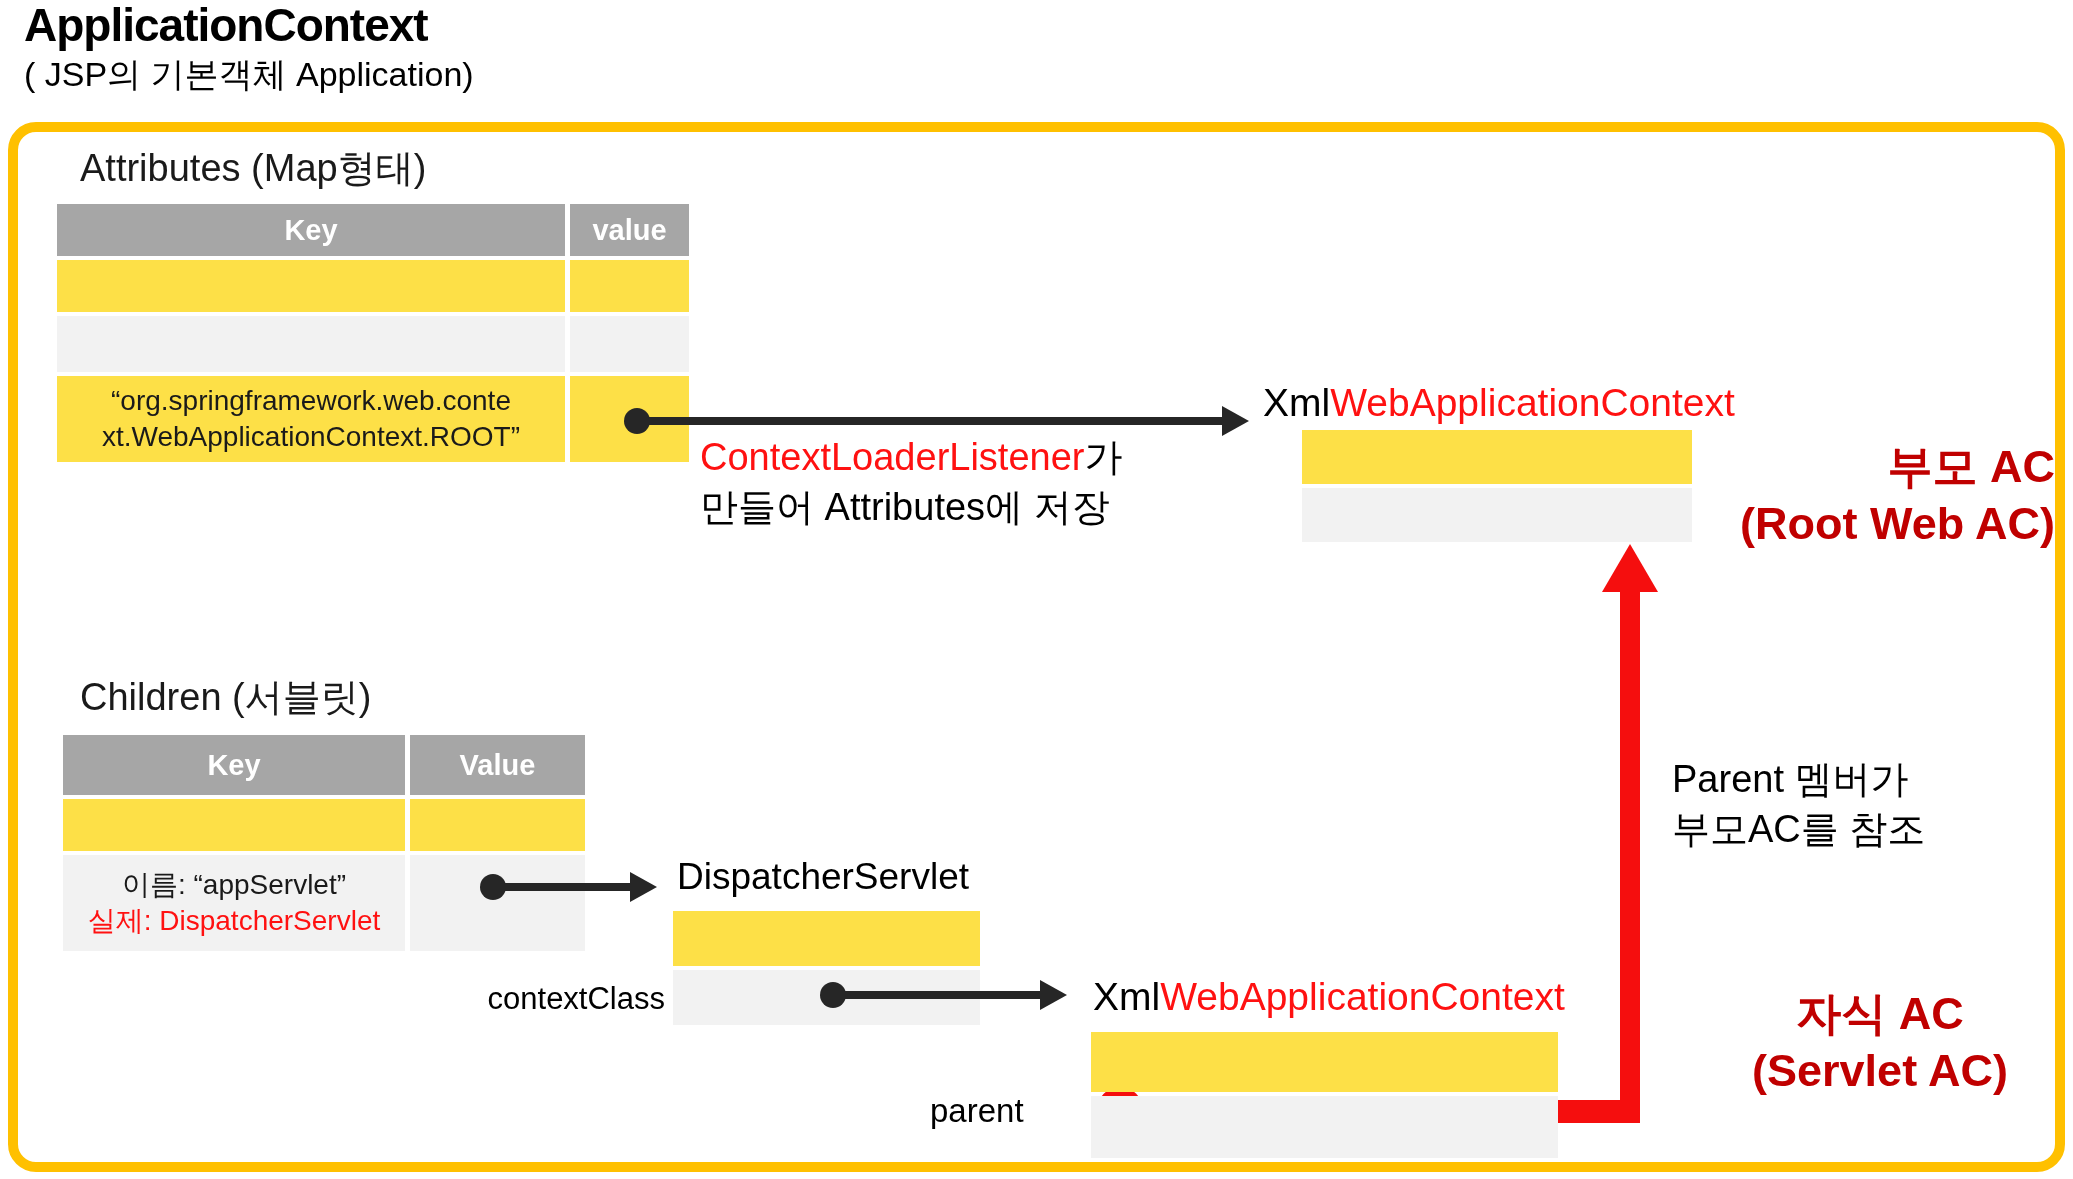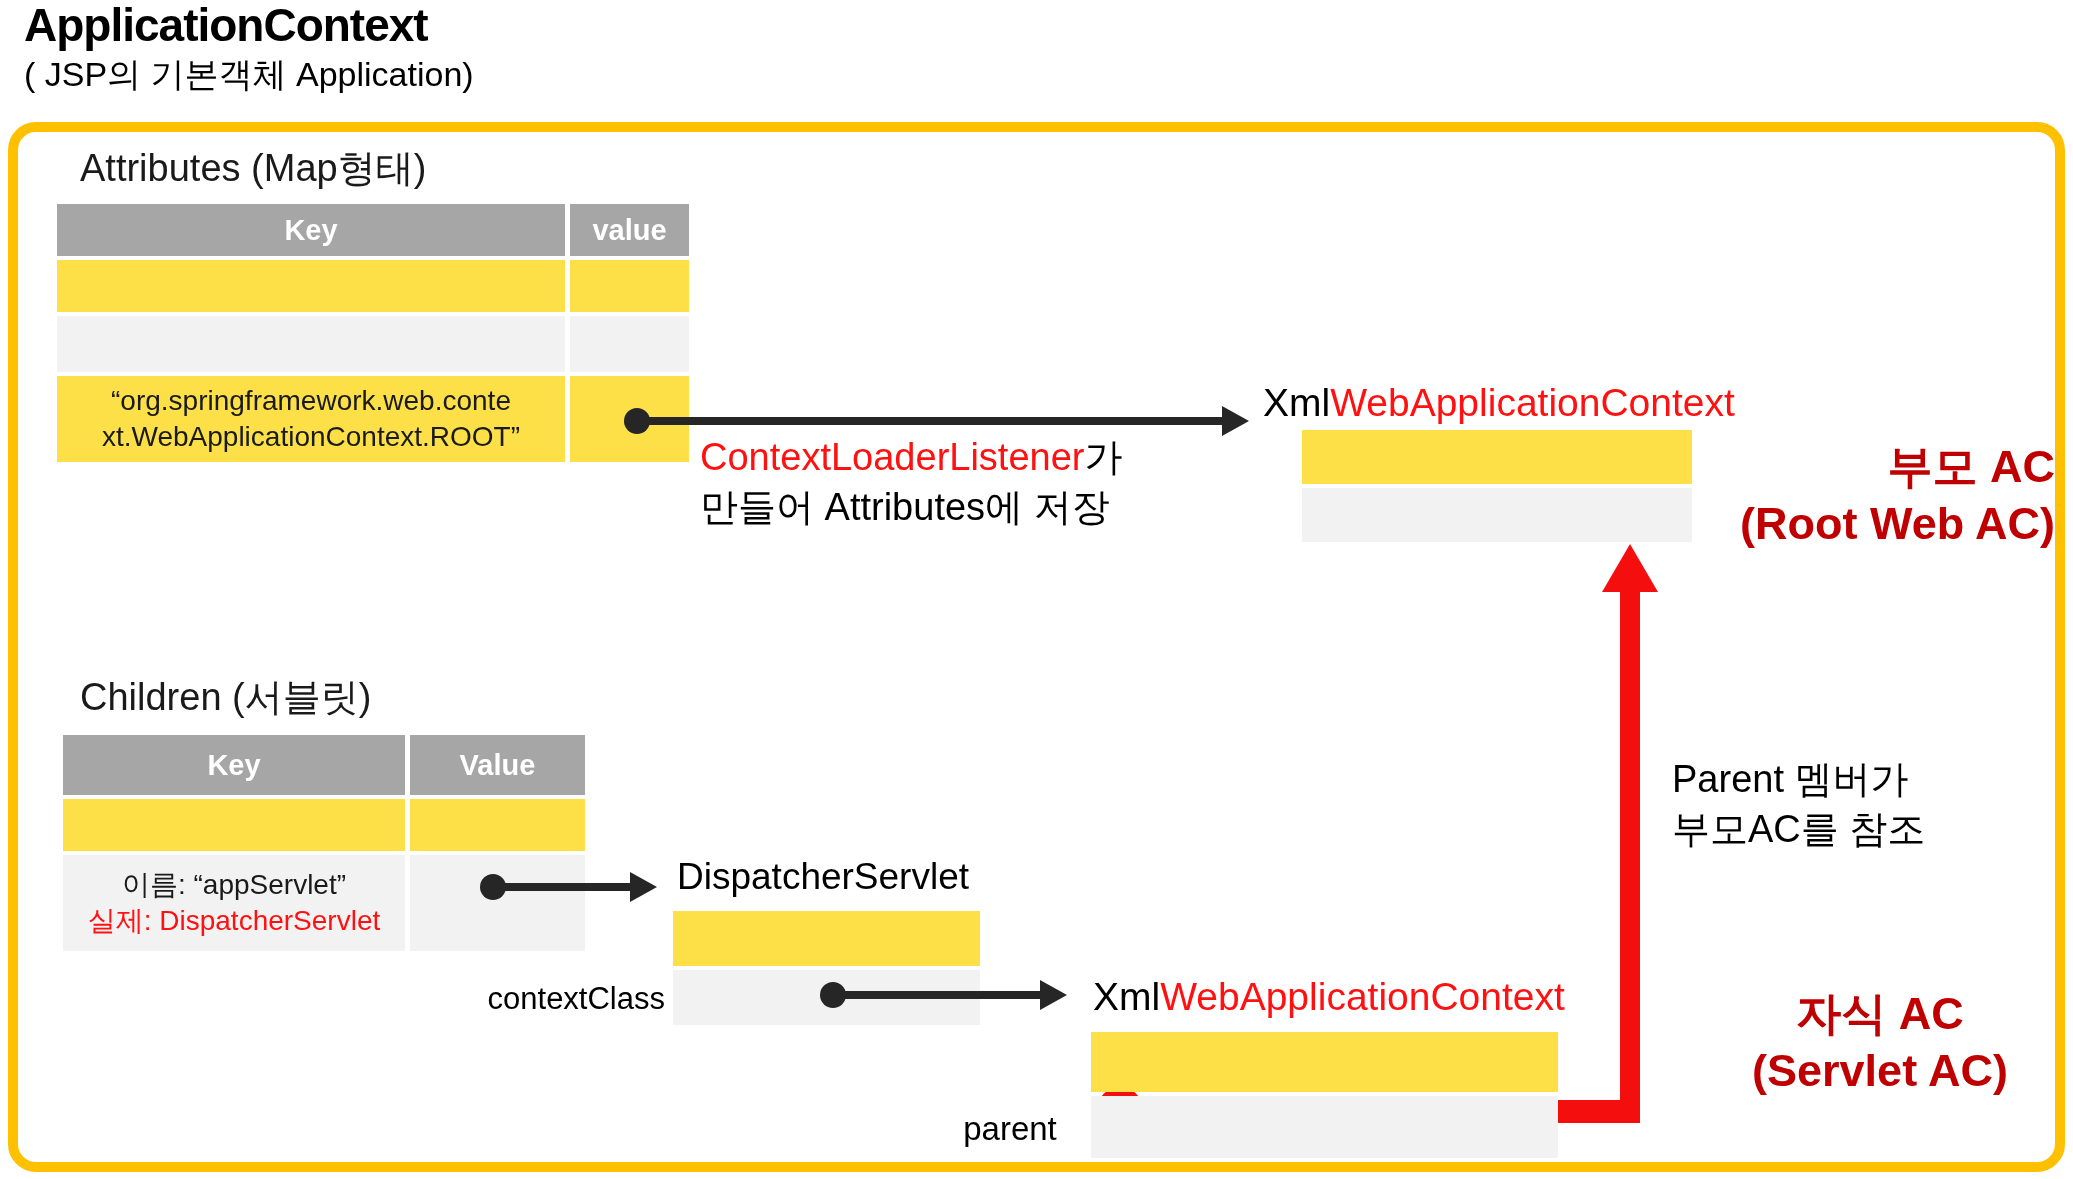--- a/index.html
+++ b/index.html
@@ -138,20 +138,20 @@
 
   <div class="abs dot" style="left:820px;top:982px;width:26px;height:26px;"></div>
   <div class="abs hline" style="left:833px;top:991px;width:207px;height:8px;"></div>
   <div class="abs head-right" style="left:1040px;top:980px;"></div>
 
   <div class="abs ctx-title" style="left:1093px;top:975px;"><span>Xml</span><span class="red">WebApplicationContext</span></div>
   <div class="abs tbl" style="left:1091px;top:1032px;width:467px;">
     <div class="cell r-dark" style="width:467px;height:60px;"></div>
     <div class="cell r-light" style="width:467px;height:62px;"></div>
   </div>
-  <div class="abs" style="left:930px;top:1092px;width:160px;text-align:center;font-size:33px;margin-top:18px;">parent</div>
+  <div class="abs" style="left:930px;top:1092px;width:160px;text-align:left;font-size:33px;">parent</div>
 
   <div class="abs big-label darkred" style="left:1730px;top:985px;width:300px;">
     <div>자식 AC</div>
     <div>(Servlet AC)</div>
   </div>
 
 </div>
 
 </body></html>

